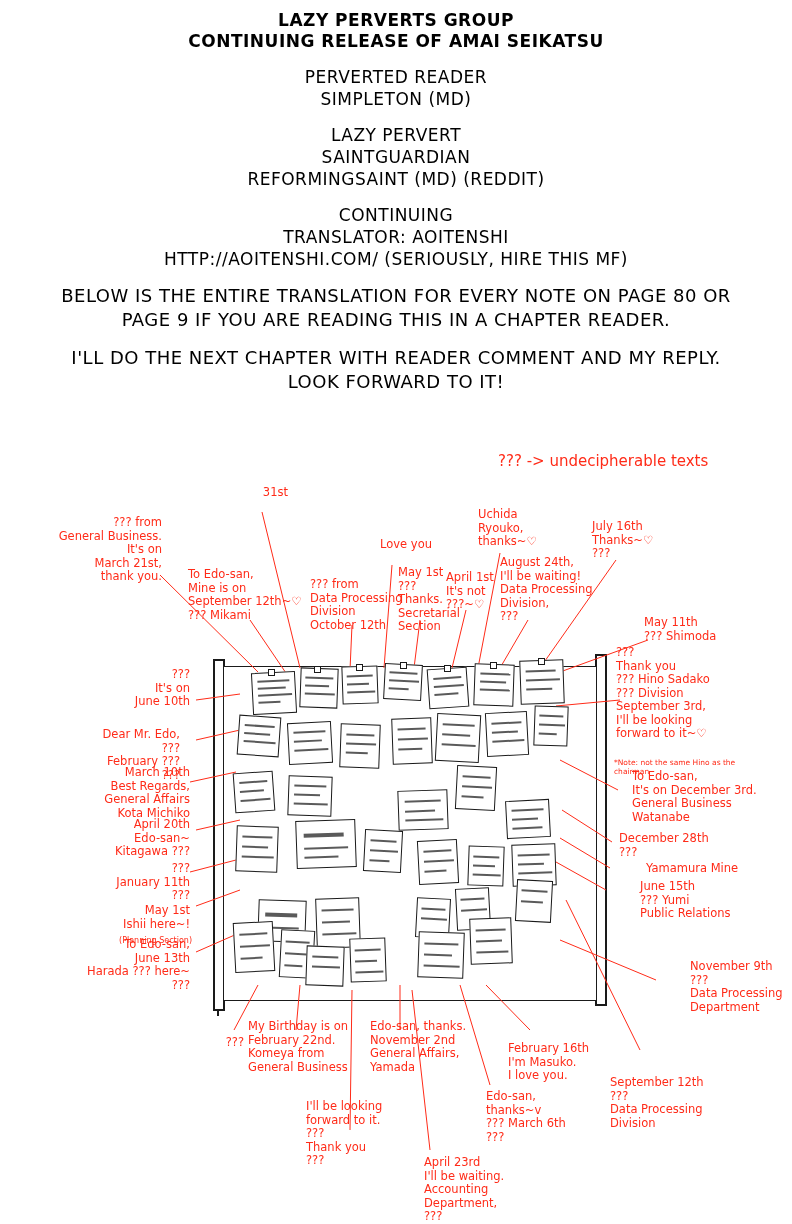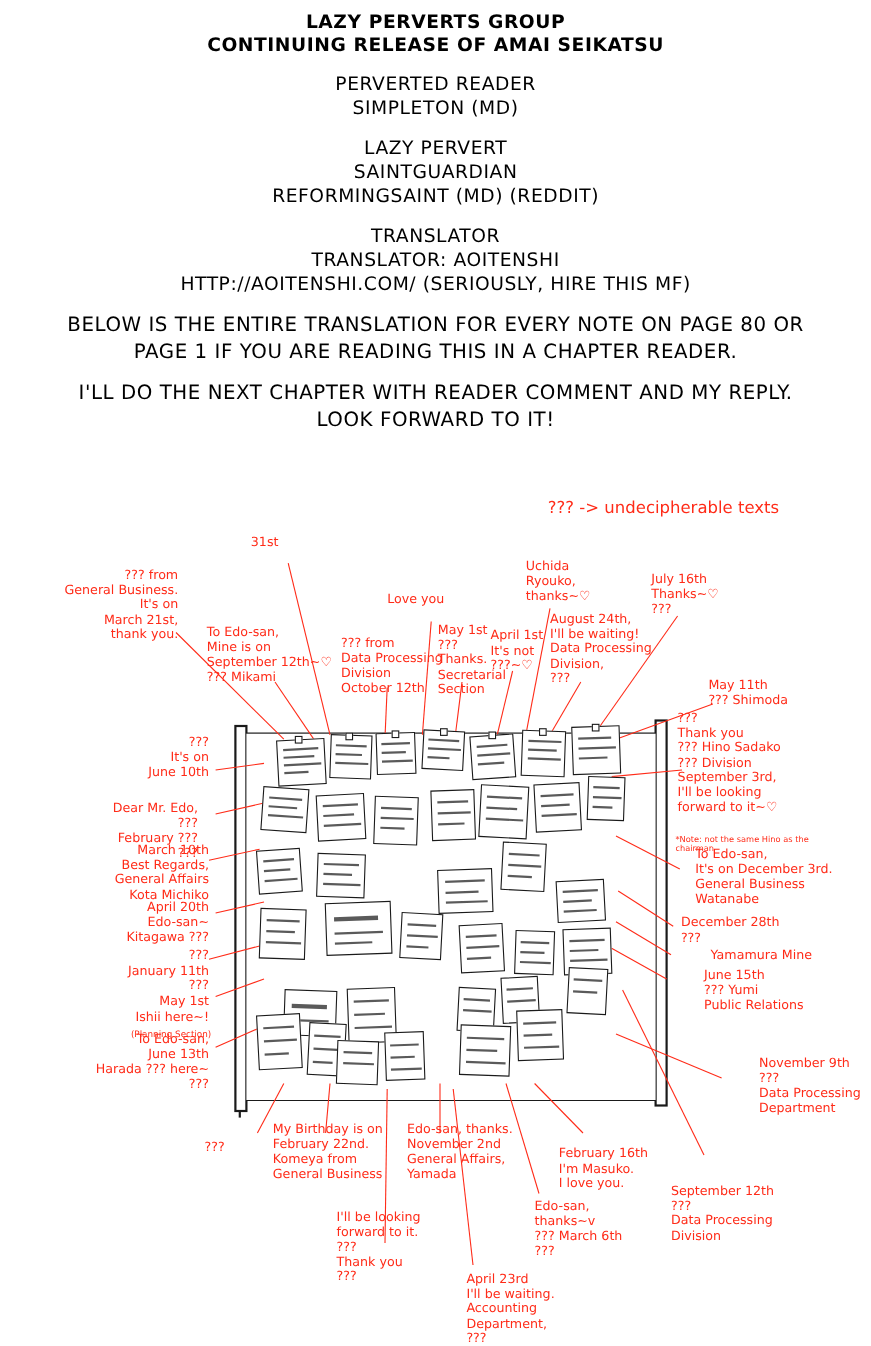--- a/index.html
+++ b/index.html
@@ -58,21 +58,21 @@
 
   
   .ann {
     position: absolute;
     color: #ff2b18;
     font-size: 11.5px;
     line-height: 13.5px;
     font-family: "DejaVu Sans", sans-serif;
     white-space: pre-line;
   }
-  .ann.c { text-align: left; }
+  .ann.c { text-align: right; }
   .ann.r { text-align: right; }
   .ann.l { text-align: left; }
 
   
   .board-wrap {
     position: absolute;
     left: 0;
     top: 0;
     width: 792px;
     height: 1224px;
@@ -120,27 +120,27 @@
   <div class="blk">
     <div class="line reg-l">PERVERTED READER</div>
     <div class="line reg-l">SIMPLETON (MD)</div>
   </div>
   <div class="blk">
     <div class="line reg-l">LAZY PERVERT</div>
     <div class="line reg-l">SAINTGUARDIAN</div>
     <div class="line reg-l">REFORMINGSAINT (MD) (REDDIT)</div>
   </div>
   <div class="blk">
-    <div class="line reg-l">TRANSLATOR</div>
+    <div class="line reg-l">CONTINUING</div>
     <div class="line reg-l">TRANSLATOR: AOITENSHI</div>
     <div class="line reg-l">HTTP://AOITENSHI.COM/ (SERIOUSLY, HIRE THIS MF)</div>
   </div>
   <div class="blk">
     <div class="line big-l">BELOW IS THE ENTIRE TRANSLATION FOR EVERY NOTE ON PAGE 80 OR</div>
-    <div class="line big-l">PAGE 1 IF YOU ARE READING THIS IN A CHAPTER READER.</div>
+    <div class="line big-l">PAGE 9 IF YOU ARE READING THIS IN A CHAPTER READER.</div>
   </div>
   <div class="blk">
     <div class="line big-l">I'LL DO THE NEXT CHAPTER WITH READER COMMENT AND MY REPLY.</div>
     <div class="line big-l">LOOK FORWARD TO IT!</div>
   </div>
 </div>
 
 <div class="legend">??? -&gt; undecipherable texts</div>
 
 <div class="board-wrap">

